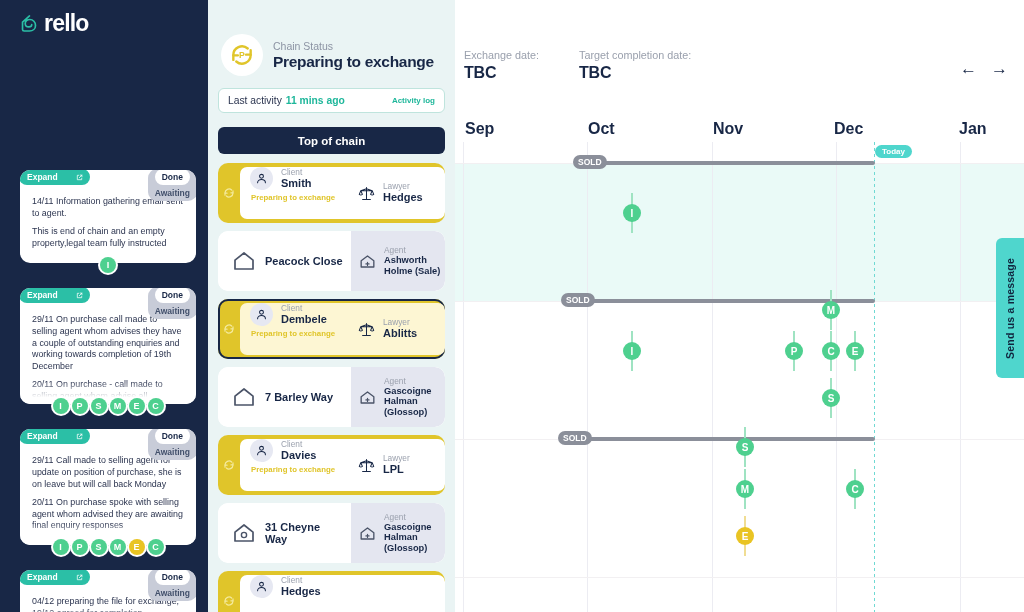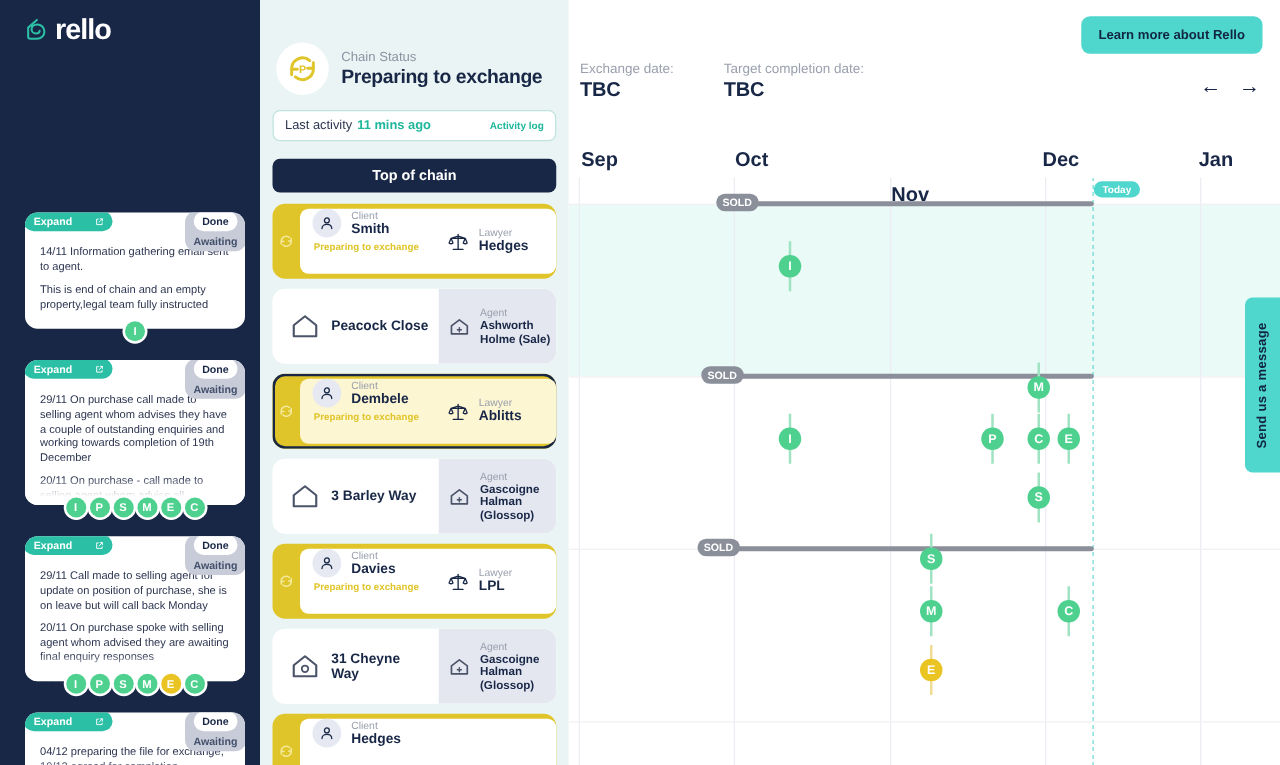--- a/index.html
+++ b/index.html
@@ -415,21 +415,21 @@
         </div>
       </div>
 
       <div class="card prop">
         <div class="left">
           <span class="house-ico">
             <svg viewBox="0 0 24 24" fill="none">
                 <path d="M3 11.2 12 4l9 7.2V20H3v-8.8Z" stroke="#4b5468" stroke-width="1.7" stroke-linejoin="round"></path>
               </svg>
           </span>
-          <span class="addr">3 Barley Way</span>
+          <span class="addr">7 Barley Way</span>
         </div>
         <div class="right">
           <span class="agent-ico">
             <svg viewBox="0 0 24 24" fill="none">
                 <path d="M4 11 12 5l8 6v8H4v-8Z" stroke="#4b5468" stroke-width="1.7" stroke-linejoin="round"></path>
                 <path d="M10 15h4M12 13v4" stroke="#4b5468" stroke-width="1.5" stroke-linecap="round"></path>
               </svg>
           </span>
           <span>
             <span class="role" style="display:block">Agent</span>
@@ -518,21 +518,20 @@
             </span>
           </div>
         </div>
       </div>
 
     </div>
   </section>
 
   <section class="timeline">
 
-    <button class="learn-btn">Learn more about Rello</button>
 
     <div class="dates">
       <div>
         <div class="dlabel">Exchange date:</div>
         <div class="dvalue">TBC</div>
       </div>
       <div>
         <div class="dlabel">Target completion date:</div>
         <div class="dvalue">TBC</div>
       </div>
@@ -542,21 +541,21 @@
       <span>←</span>
       <span>→</span>
     </div>
 
     <div class="grid">
 
       <div class="band" style="top:43px;height:138px;"></div>
 
       <div class="month" style="left:10px;">Sep</div>
       <div class="month" style="left:133px;">Oct</div>
-      <div class="month" style="left:258px;margin-top:28px;">Nov</div>
+      <div class="month" style="left:258px;">Nov</div>
       <div class="month" style="left:379px;">Dec</div>
       <div class="month" style="left:504px;">Jan</div>
 
       <div class="vline" style="left:8px;"></div>
       <div class="vline" style="left:132px;"></div>
       <div class="vline" style="left:257px;"></div>
       <div class="vline" style="left:381px;"></div>
       <div class="vline" style="left:505px;"></div>
 
       <div class="todayline" style="left:419px;"></div>

